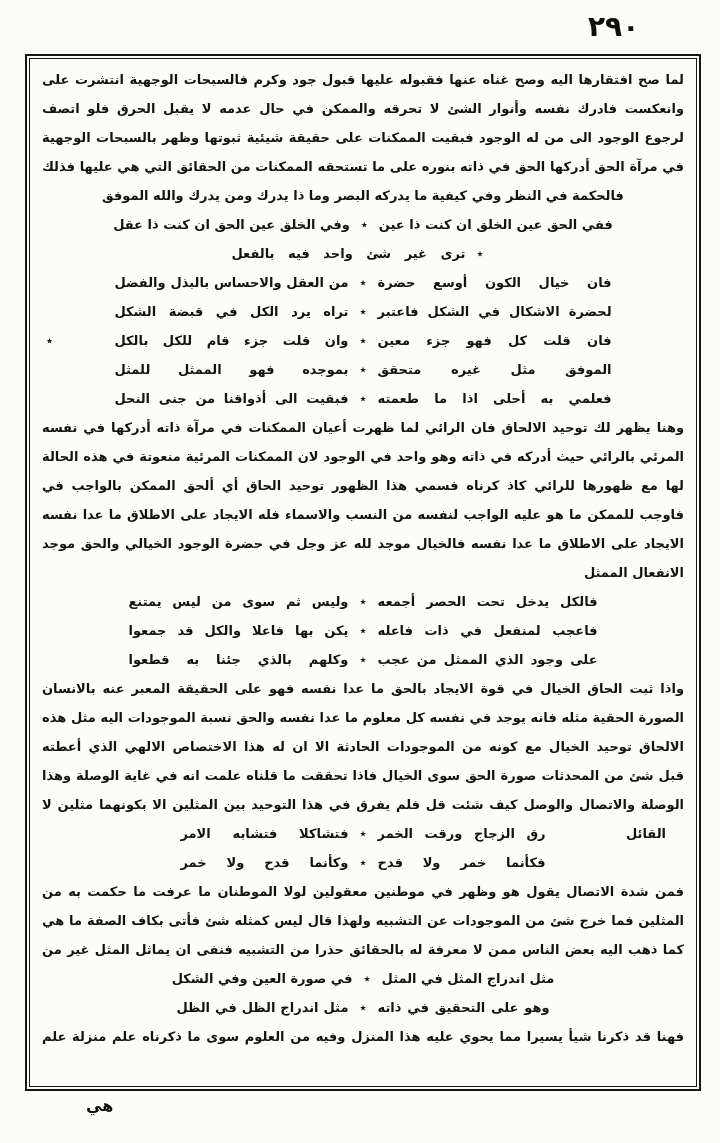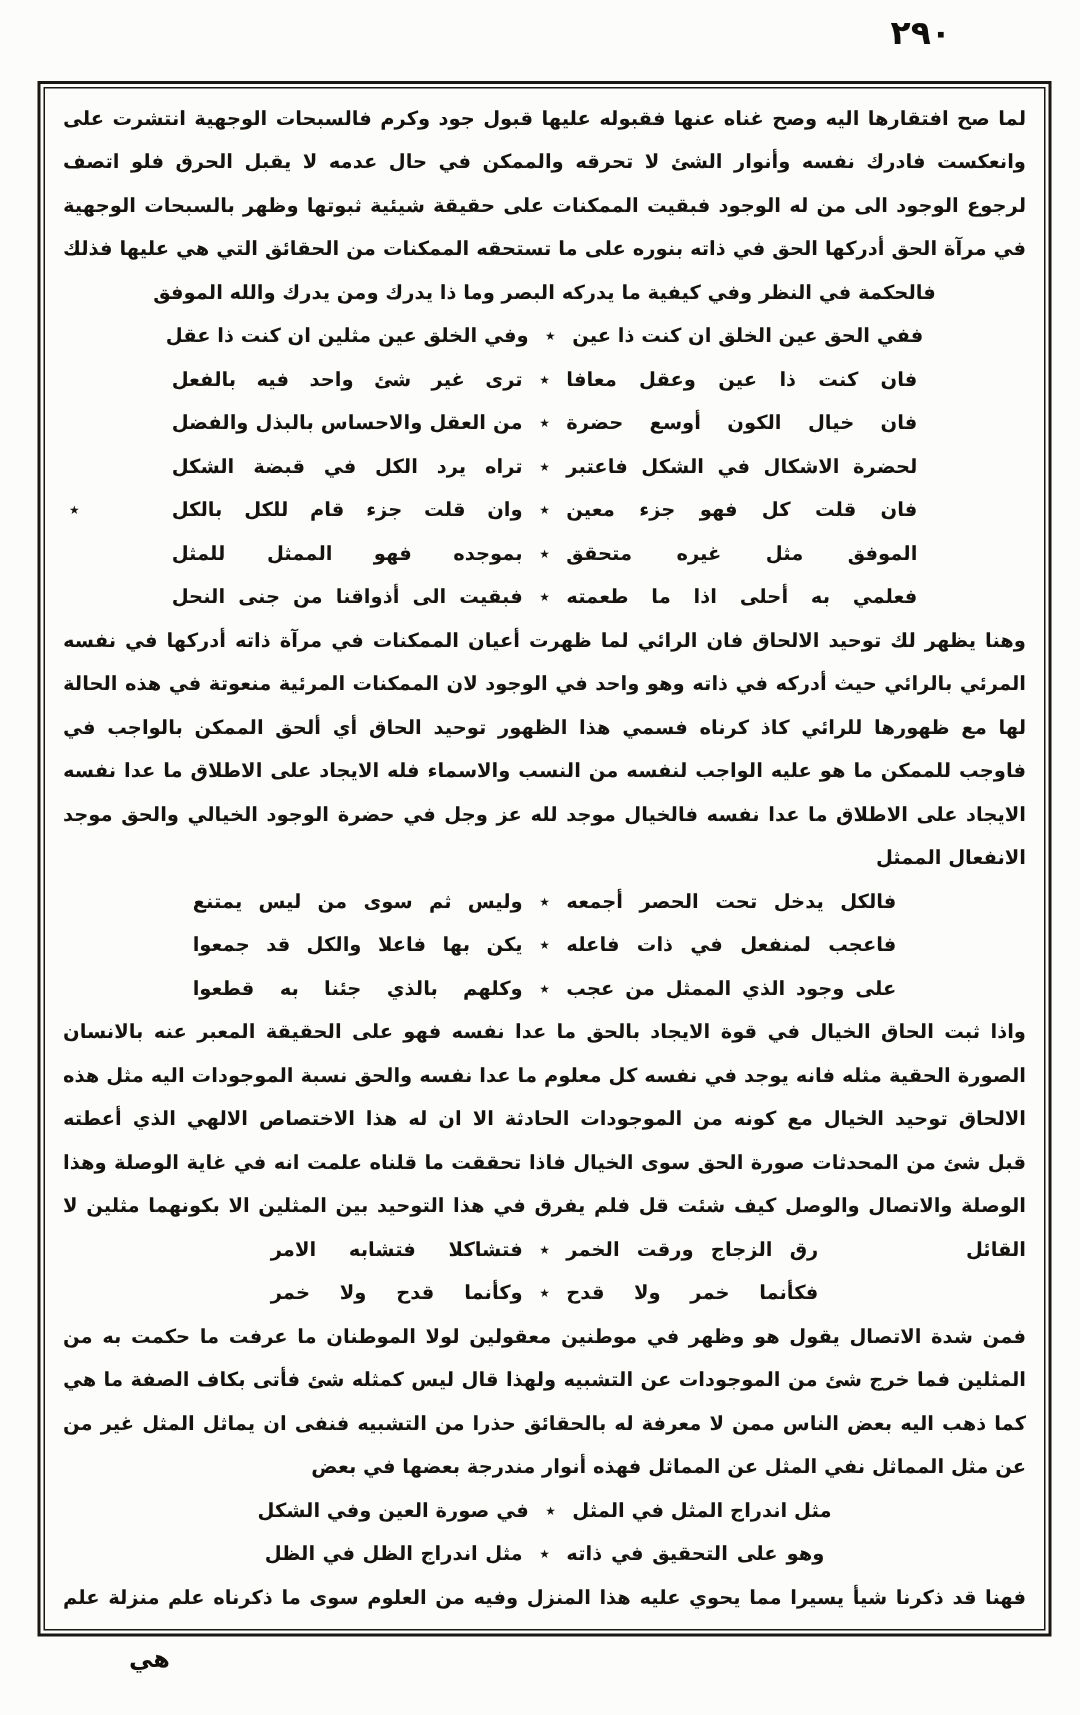--- a/index.html
+++ b/index.html
@@ -3,22 +3,22 @@
 <meta charset="utf-8">
 <style>
   html,body{margin:0;padding:0;}
   body{
     width:720px;height:1143px;position:relative;
     background:#fcfcfa;color:#16130f;
     font-family:"DejaVu Sans", sans-serif;
     font-weight:bold;overflow:hidden;
   }
   .page-number{
-    position:absolute;top:10px;left:544px;width:90px;
-    font-size:22px;font-weight:bold;text-align:right;
+    position:absolute;top:10px;left:588px;width:90px;
+    font-size:28px;font-weight:bold;text-align:left;
     letter-spacing:2px;color:#100e0b;
   }
   .frame{
     position:absolute;left:25px;top:54px;width:676px;height:1037px;
     border:2.5px solid #1a1712;box-sizing:border-box;background:#fcfcfa;
   }
   .frame-inner{
     position:absolute;top:2px;left:2px;right:2px;bottom:2px;
     border:1.5px solid #1a1712;box-sizing:border-box;
     padding:6px 12px 0 12px;
@@ -36,21 +36,21 @@
   .hemi{
     display:inline-block;text-align:justify;text-align-last:justify;
     white-space:nowrap;
   }
   .p1 .hemi{min-width:234px;}
   .p2 .hemi{min-width:220px;}
   .p3 .hemi{min-width:168px;}
   .p4 .hemi{min-width:172px;}
   .star{margin:0 11px;flex:0 0 auto;}
   .star-end{position:absolute;left:4px;top:0;}
-  .qail{position:absolute;right:0;top:0;}
+  .qail{position:absolute;right:18px;top:0;}
   .catchword{
     position:absolute;left:86px;top:1096px;
     font-size:16px;font-weight:bold;color:#13100c;
   }
 </style>
 </head>
 <body>
 
 <div class="page-number">٢٩٠</div>
 
@@ -59,24 +59,23 @@
 
     <div class="ln j">لما صح افتقارها اليه وصح غناه عنها فقبوله عليها قبول جود وكرم فالسبحات الوجهية انتشرت على أعيان الممكنات</div>
     <div class="ln j">وانعكست فادرك نفسه وأنوار الشئ لا تحرقه والممكن في حال عدمه لا يقبل الحرق فلو اتصف بالوجود احترق وجوده</div>
     <div class="ln j">لرجوع الوجود الى من له الوجود فبقيت الممكنات على حقيقة شيئية ثبوتها وظهر بالسبحات الوجهية كثرة الممكنات</div>
     <div class="ln j">في مرآة الحق أدركها الحق في ذاته بنوره على ما تستحقه الممكنات من الحقائق التي هي عليها فذلك ظهور العالم وبقاؤه</div>
     <div class="ln c">فالحكمة في النظر وفي كيفية ما يدركه البصر وما ذا يدرك ومن يدرك والله الموفق</div>
 
     <div class="verse p1">
       <span class="hemi">ففي الحق عين الخلق ان كنت ذا عين</span>
       <span class="star">٭</span>
-      <span class="hemi">وفي الخلق عين مثلين ان كنت ذا عقل</span>
+      <span class="hemi">وفي الخلق عين الحق ان كنت ذا عقل</span>
     </div>
     <div class="verse p1">
-      <span class="hemi">فان كنت ذا عين وعقل معافا</span>
       <span class="star">٭</span>
       <span class="hemi">ترى غير شئ واحد فيه بالفعل</span>
     </div>
     <div class="verse p1">
       <span class="hemi">فان خيال الكون أوسع حضرة</span>
       <span class="star">٭</span>
       <span class="hemi">من العقل والاحساس بالبذل والفضل</span>
     </div>
     <div class="verse p1">
       <span class="hemi">لحضرة الاشكال في الشكل فاعتبر</span>
@@ -137,21 +136,20 @@
     </div>
     <div class="verse p3">
       <span class="hemi">فكأنما خمر ولا قدح</span>
       <span class="star">٭</span>
       <span class="hemi">وكأنما قدح ولا خمر</span>
     </div>
 
     <div class="ln j">فمن شدة الاتصال يقول هو وظهر في موطنين معقولين لولا الموطنان ما عرفت ما حكمت به من التمييز بين</div>
     <div class="ln j">المثلين فما خرج شئ من الموجودات عن التشبيه ولهذا قال ليس كمثله شئ فأتى بكاف الصفة ما هي الكاف زائدة</div>
     <div class="ln j">كما ذهب اليه بعض الناس ممن لا معرفة له بالحقائق حذرا من التشبيه فنفى ان يماثل المثل غير من هو مثله فنفى المثل</div>
-    <div class="ln r">عن مثل المماثل نفي المثل عن المماثل فهذه أنوار مندرجة بعضها في بعض</div>
 
     <div class="verse p4">
       <span class="hemi">مثل اندراج المثل في المثل</span>
       <span class="star">٭</span>
       <span class="hemi">في صورة العين وفي الشكل</span>
     </div>
     <div class="verse p4">
       <span class="hemi">وهو على التحقيق في ذاته</span>
       <span class="star">٭</span>
       <span class="hemi">مثل اندراج الظل في الظل</span>

